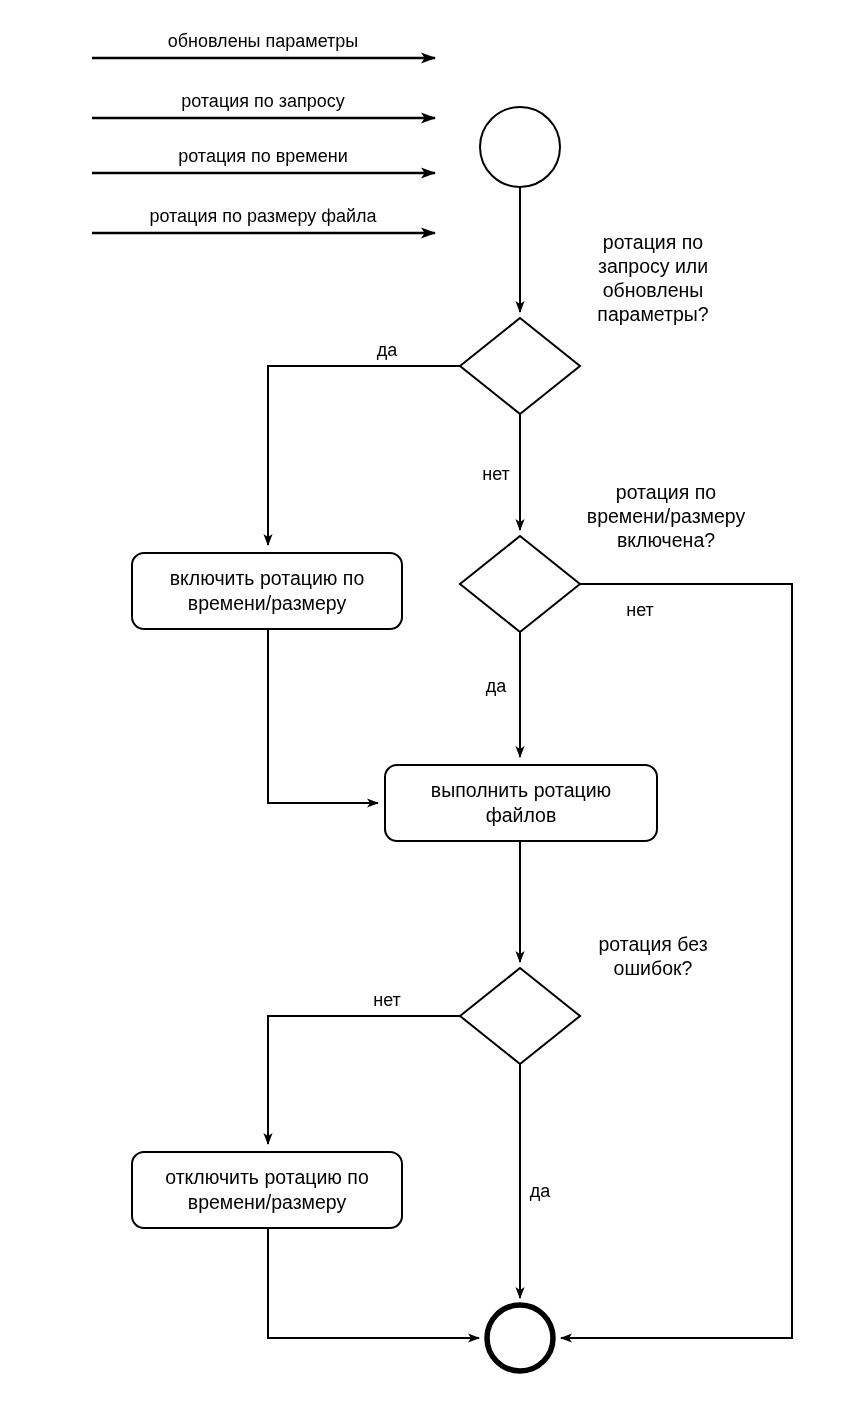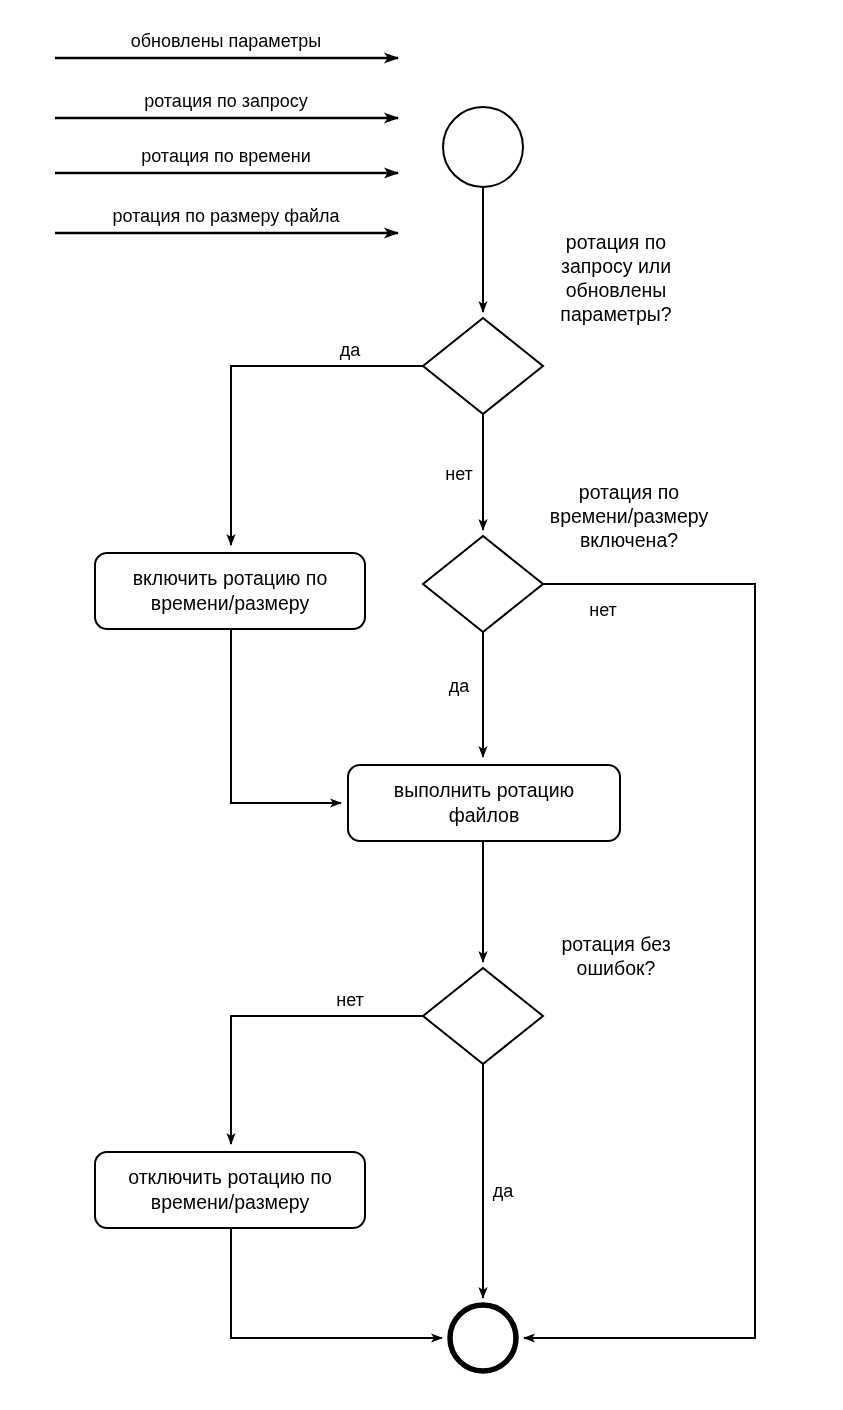--- a/index.html
+++ b/index.html
@@ -10,20 +10,21 @@
   body {
     width: 843px;
     height: 1410px;
     font-family: "Liberation Sans", sans-serif;
     overflow: hidden;
   }
   #flowchart-root {
     position: relative;
     width: 708px;
     height: 1410px;
+    padding-left: 37px;
   }
   svg.diagram {
     display: block;
     width: 843px;
     height: 1410px;
   }
   .edge-line {
     stroke: #000000;
     stroke-width: 2;
     fill: none;

